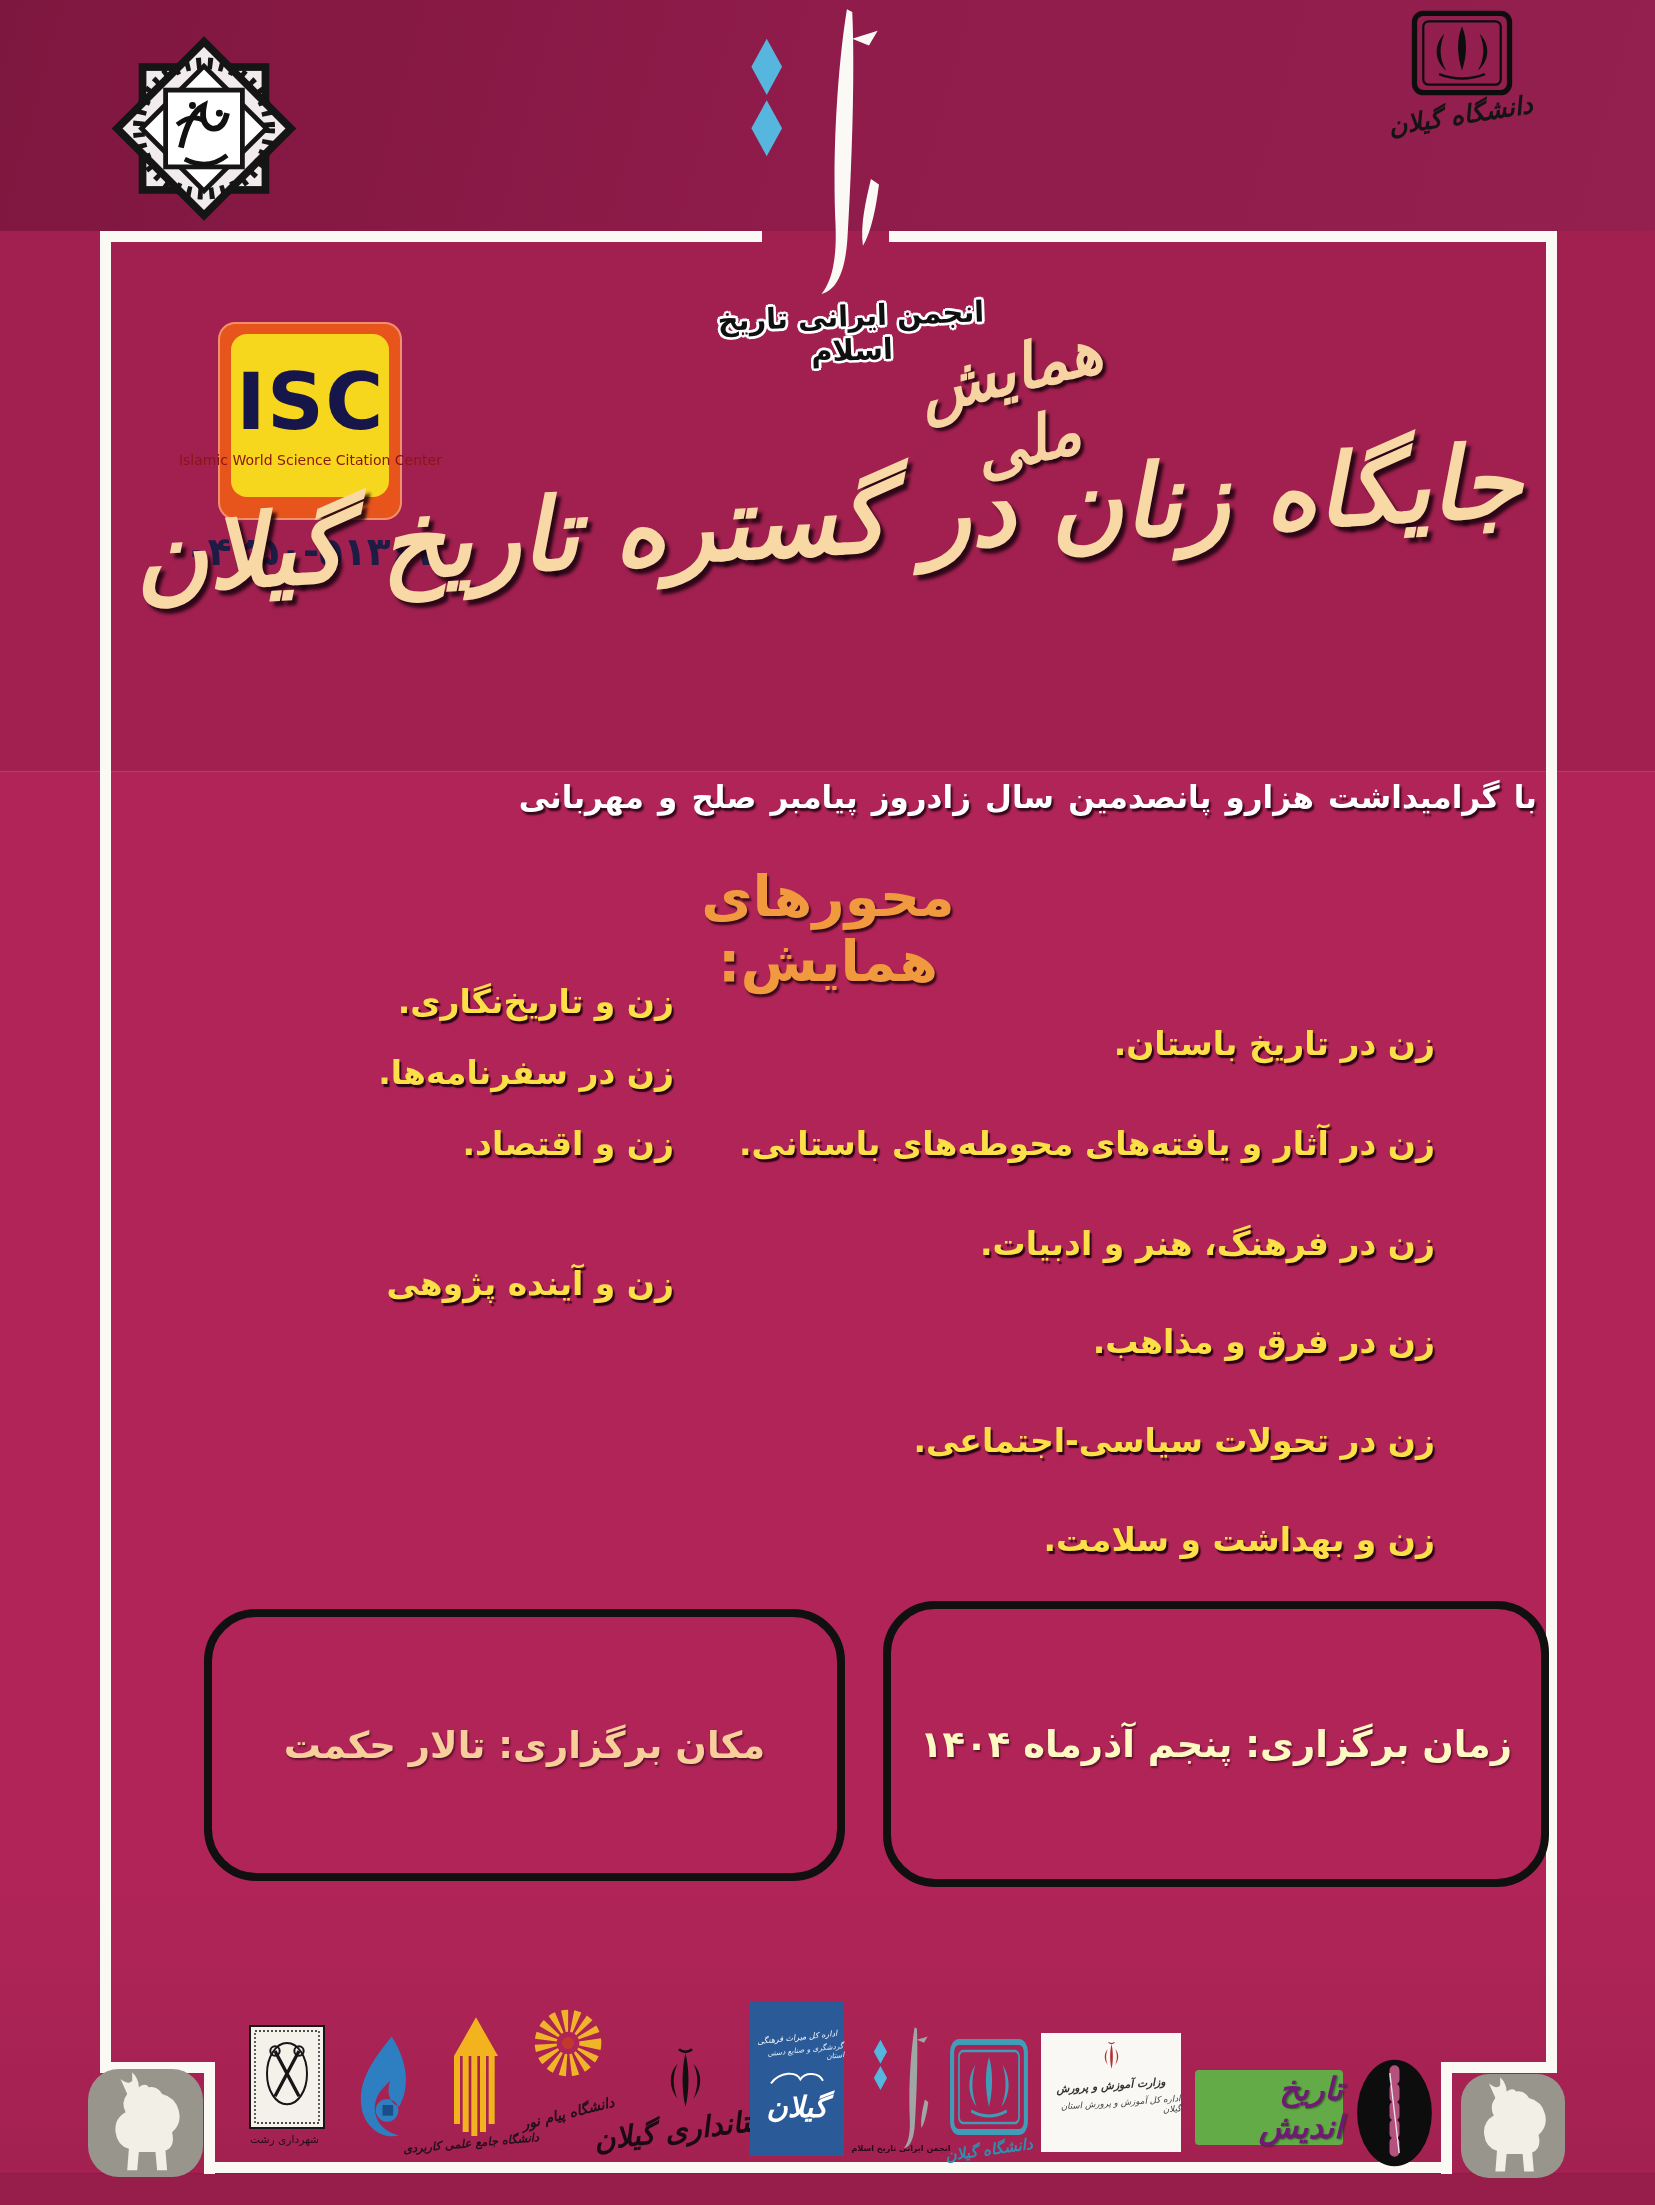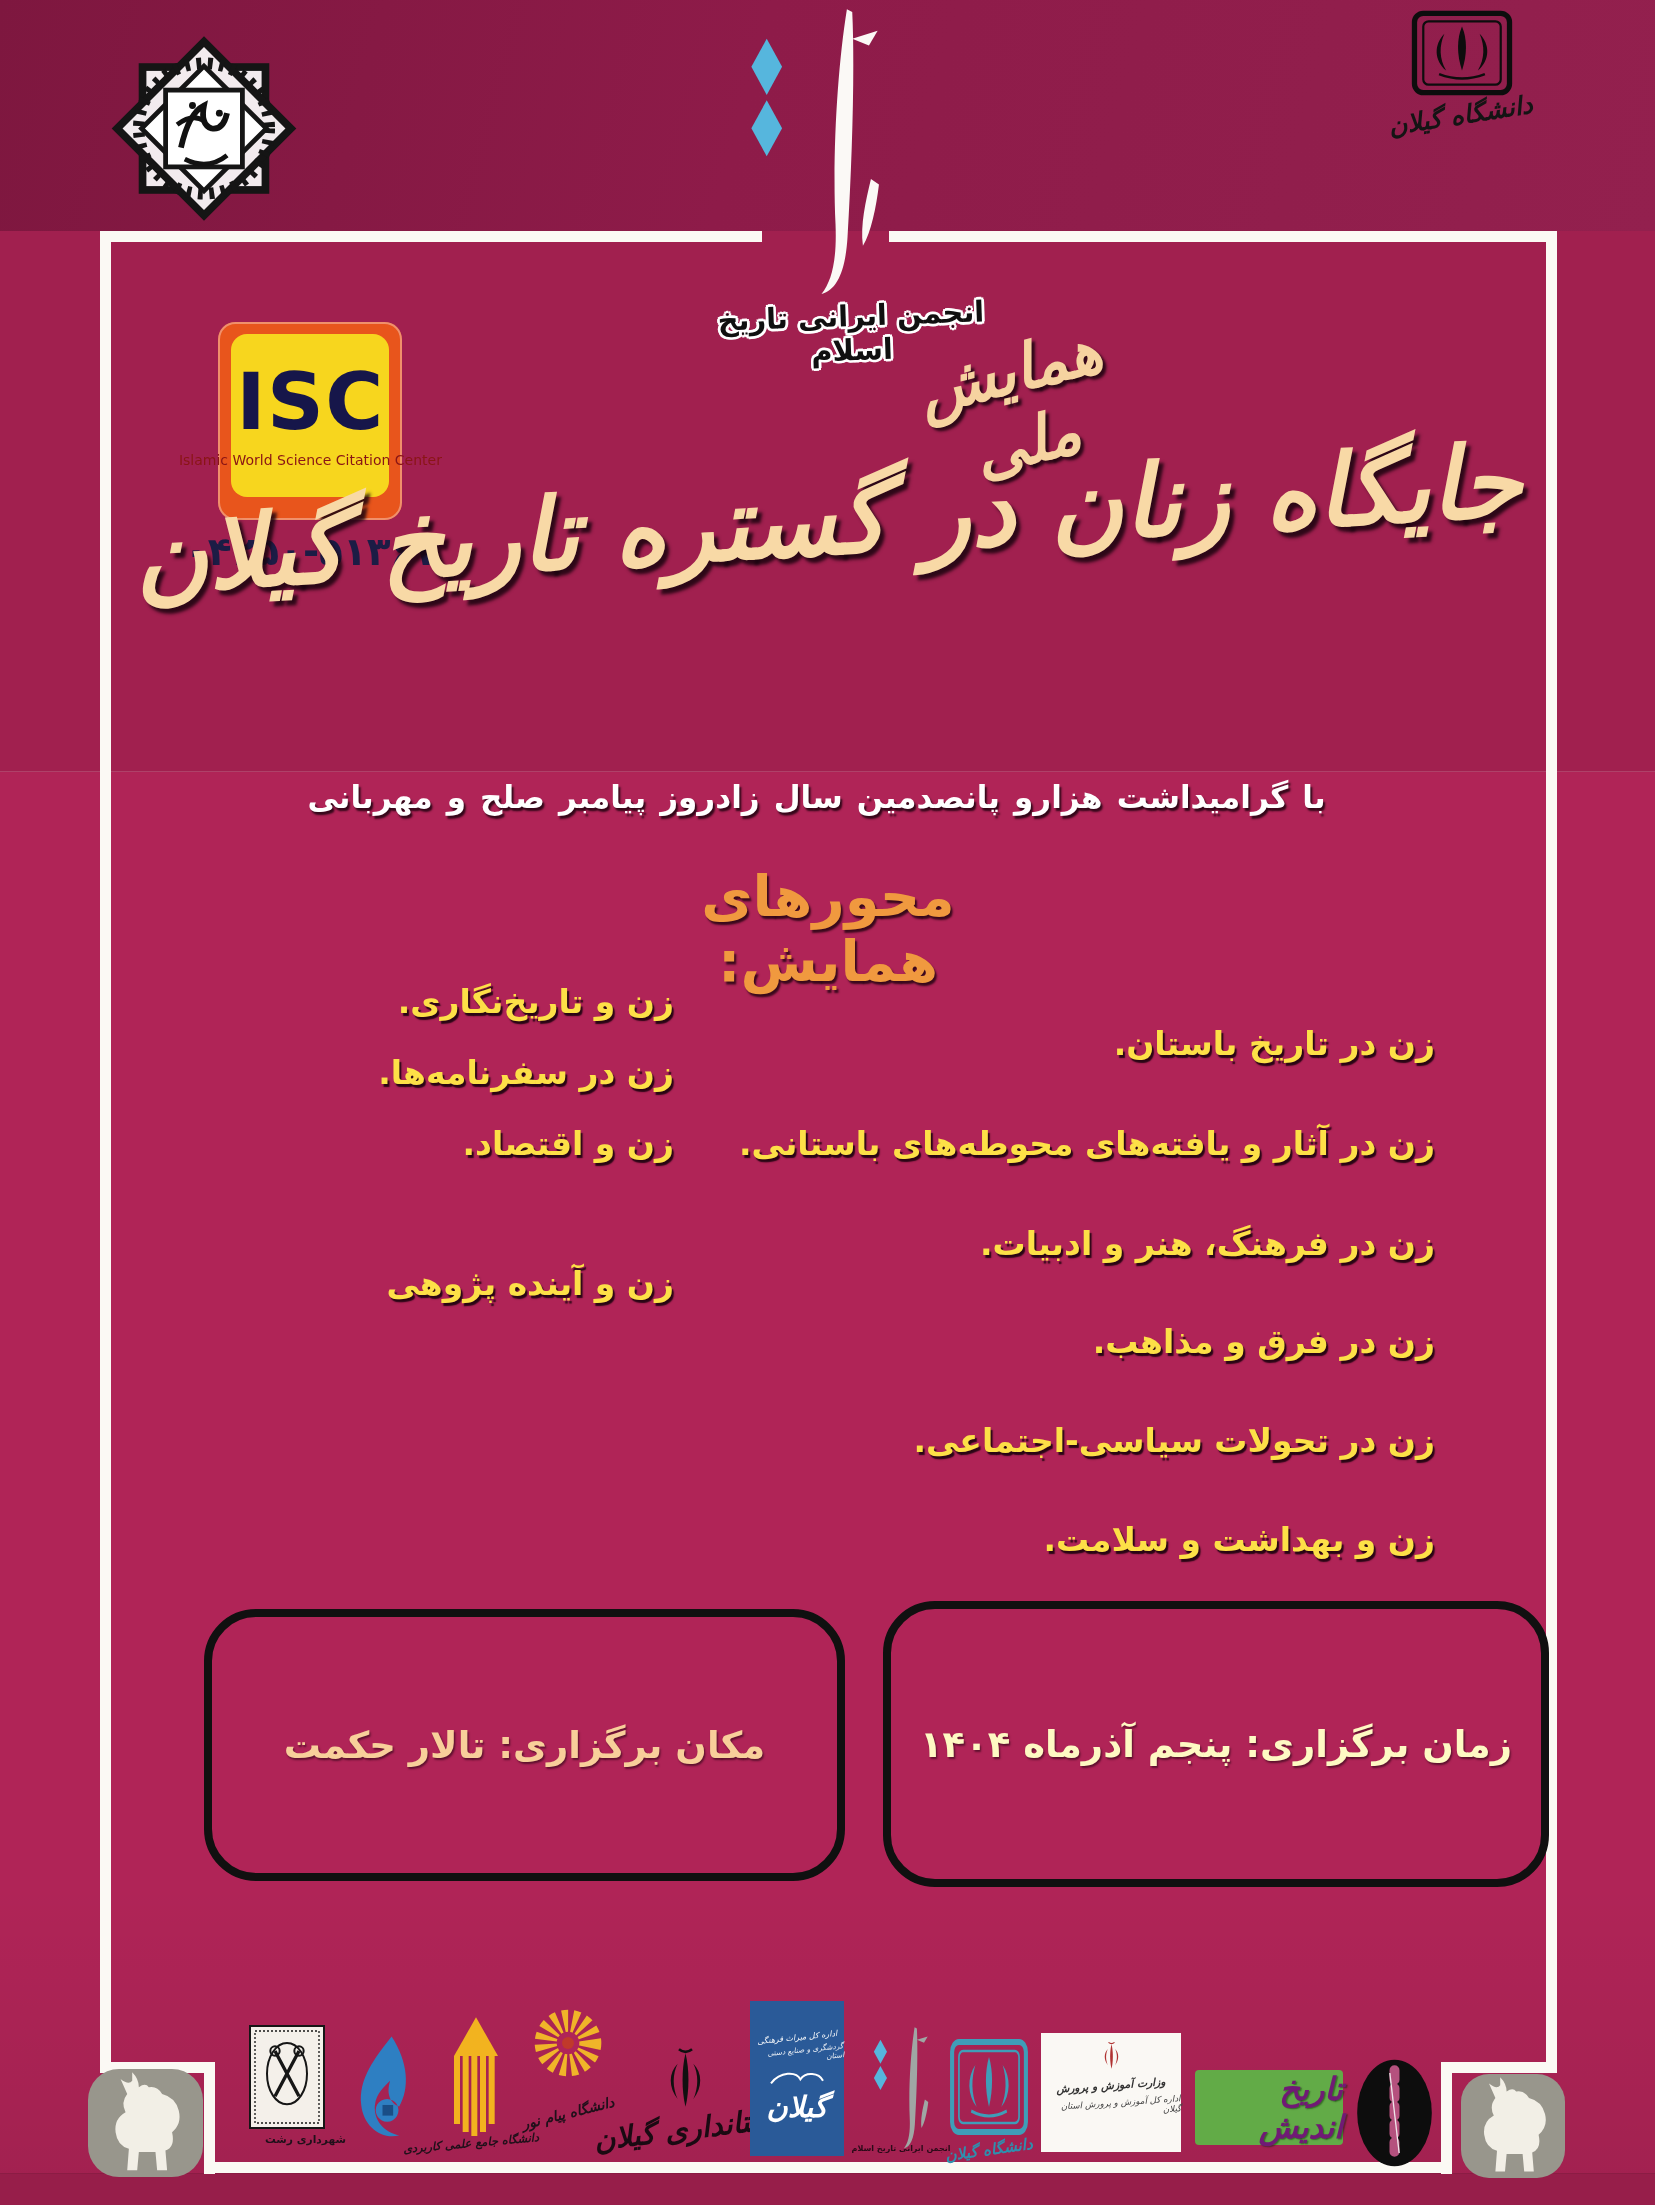--- a/index.html
+++ b/index.html
@@ -95,21 +95,21 @@
               text-shadow:-2px -2px 0 #fff,2px -2px 0 #fff,-2px 2px 0 #fff,2px 2px 0 #fff,0 2.7px 0 #fff,2.7px 0 0 #fff,-2.7px 0 0 #fff,0 -2.7px 0 #fff;">انجمن ایرانی تاریخ اسلام</div>
 
   <div class="abs rtl" style="left:875px;top:334px;width:287px;text-align:center;font-size:63px;font-weight:bold;
               font-style:italic;color:#f6d3a0;z-index:3;transform:rotate(-14deg);
               text-shadow:2.7px 4px 2.7px rgba(28,3,15,.85);">همایش ملی</div>
 
   <div class="abs rtl" style="left:66px;top:461px;width:1524px;text-align:center;font-size:100px;font-weight:bold;
               font-style:italic;color:#f8d9a6;white-space:nowrap;z-index:3;transform:rotate(-3.2deg);
               text-shadow:4px 5.3px 3.3px rgba(25,4,14,.85);">جایگاه زنان در گستره تاریخ گیلان</div>
 
-  <div class="abs rtl shadowed" style="left:122px;top:779px;width:1389px;text-align:center;font-size:31px;font-weight:bold;
+  <div class="abs rtl shadowed" style="left:148px;top:779px;width:1389px;text-align:right;font-size:31px;font-weight:bold;
               color:#ffffff;white-space:nowrap;z-index:3;word-spacing:3.3px;">با گرامیداشت هزارو پانصدمین سال زادروز پیامبر صلح  و مهربانی</div>
 
   <div class="abs rtl" style="left:594px;top:864px;width:468px;text-align:center;font-size:56px;font-weight:800;
               color:#f0993f;z-index:3;text-shadow:2px 2.7px 2px rgba(28,2,14,.8);">محورهای همایش:</div>
 
   <div class="listitem rtl" style="right:221px;top:1024px;width:936px;">زن در تاریخ باستان.</div>
   <div class="listitem rtl" style="right:221px;top:1124px;width:936px;">زن در آثار و یافته‌های محوطه‌های باستانی.</div>
   <div class="listitem rtl" style="right:221px;top:1224px;width:936px;">زن در فرهنگ، هنر و ادبیات.</div>
   <div class="listitem rtl" style="right:221px;top:1322px;width:936px;">زن در فرق و مذاهب.</div>
   <div class="listitem rtl" style="right:221px;top:1421px;width:936px;">زن در تحولات سیاسی-اجتماعی.</div>
@@ -140,21 +140,21 @@
 
   <div class="abs" style="left:249px;top:2025px;width:72px;height:100px;background:#f4f0ea;border:2.7px solid #161616;z-index:3;">
     <svg viewBox="0 0 108 150" width="72" height="100">
       <rect x="6" y="6" width="96" height="138" fill="none" stroke="#161616" stroke-width="2" stroke-dasharray="3 3"></rect>
       <ellipse cx="54" cy="70" rx="30" ry="46" fill="none" stroke="#161616" stroke-width="3"></ellipse>
       <path d="M36 36 L72 104 M72 36 L36 104" stroke="#161616" stroke-width="5"></path>
       <circle cx="36" cy="36" r="7" fill="none" stroke="#161616" stroke-width="3"></circle>
       <circle cx="72" cy="36" r="7" fill="none" stroke="#161616" stroke-width="3"></circle>
     </svg>
   </div>
-  <div class="capt rtl" style="left:243px;top:2133px;width:83px;font-size:10.7px;font-weight:bold;margin-left:21px;">شهرداری رشت</div>
+  <div class="capt rtl" style="left:243px;top:2133px;width:83px;font-size:10.7px;font-weight:normal;">شهرداری رشت</div>
 
   <div class="abs" style="left:344px;top:2032px;width:77px;height:114px;z-index:3;">
     <svg viewBox="0 0 100 150" width="77" height="114">
       <path fill-rule="evenodd" fill="#2e7fc2" d="M62 6 C40 34 18 62 22 96 C25 124 48 142 72 136 C52 132 38 116 40 96 C42 80 52 72 60 64 C54 84 62 94 72 98 C86 74 84 40 62 6 Z
            M56 88 a15 15 0 1 0 0.1 0 Z"></path>
       <rect x="50" y="96" width="14" height="14" fill="#1a4e86"></rect>
     </svg>
   </div>
 
   <div class="abs" style="left:446px;top:2017px;width:60px;height:124px;z-index:3;">

